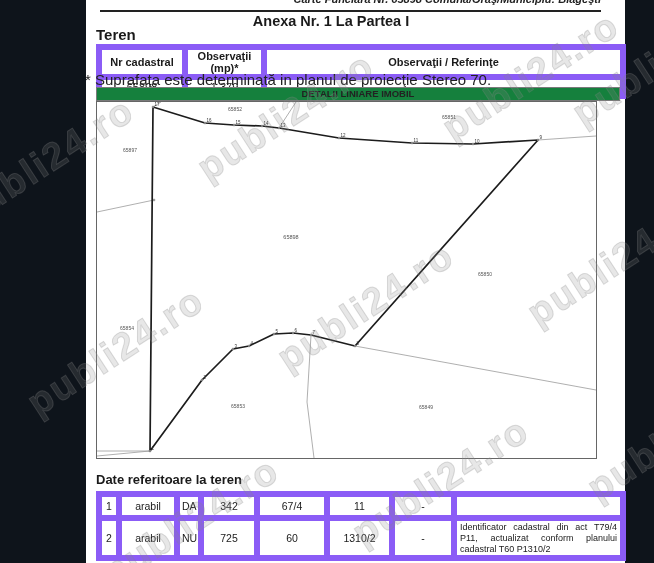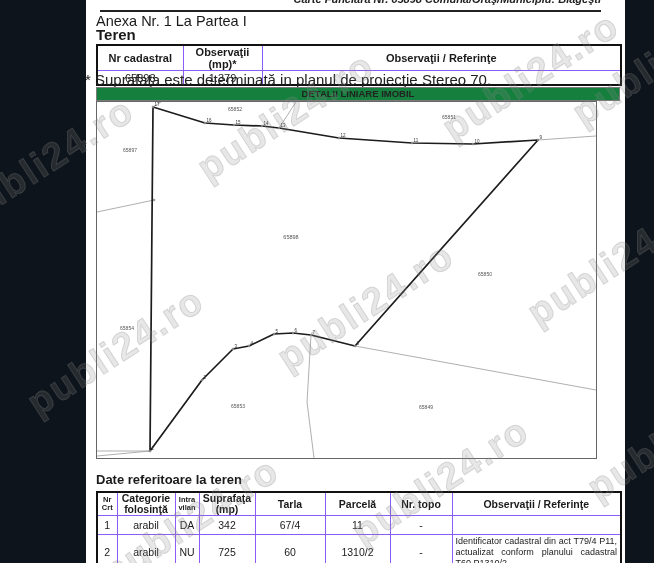--- a/index.html
+++ b/index.html
@@ -6,26 +6,26 @@
   body{width:654px;height:563px;position:relative;overflow:hidden;background:#ffffff;
        font-family:"Liberation Sans",sans-serif;color:#1a1a1a;}
   .band{position:absolute;top:0;height:563px;background:#0e141b;}
   .band.left{left:0;width:86px;}
   .band.right{left:625px;width:29px;}
   .abs{position:absolute;}
   
   .carte-header{top:-8px;left:96px;width:505px;text-align:right;font-size:11px;
                 font-style:italic;font-weight:bold;color:#222;line-height:14px;}
   .header-rule{top:10px;left:100px;width:501px;border-top:2px solid #222;height:0;}
-  .anexa-title{top:13px;left:96px;width:470px;font-size:14.5px;font-weight:normal;}
+  .anexa-title{top:13px;left:96px;width:470px;text-align:center;font-size:14.5px;font-weight:bold;}
   .teren-heading{top:26px;left:96px;font-size:15px;font-weight:bold;}
   
   table{border-collapse:collapse;table-layout:fixed;}
   .doc-table{position:absolute;left:96px;width:524px;border:2px solid #111;}
-  .doc-table th,.doc-table td{border:1px solid #8b5cf6;padding:0 2px;overflow:hidden;}
+  .doc-table th,.doc-table td{border:6px solid #8b5cf6;padding:0 2px;overflow:hidden;}
   .t-teren{top:44px;}
   .t-teren th{font-size:11px;font-weight:bold;height:13px;}
   .t-teren td{font-size:11px;text-align:center;height:13px;}
   .note{top:71px;left:85px;font-size:15px;color:#222;}
   .detalii-bar{top:87px;left:96px;width:522px;height:12px;background:#15803d;border:1px solid #7a7a7a;
                text-align:center;font-size:9.5px;font-weight:bold;line-height:12px;color:#222;}
   .map-box{top:101px;left:96px;width:499px;height:356px;border:1px solid #666;background:#fff;}
   .map-box svg{display:block;width:100%;height:100%;}
   .date-heading{top:472px;left:96px;font-size:13px;font-weight:bold;}
   .t-date{top:491px;}
@@ -139,34 +139,20 @@
     <col style="width:20px">
       <col style="width:58px">
       <col style="width:24px">
       <col style="width:56px">
     <col style="width:70px">
       <col style="width:65px">
       <col style="width:62px">
       <col style="width:169px">
   </colgroup>
   <tbody>
-      <tr>
-    <th class="small">Nr
-Crt</th>
-    <th>Categorie
-folosinţă</th>
-    <th class="small">Intra
-vilan</th>
-    <th>Suprafaţa
-(mp)</th>
-    <th>Tarla</th>
-    <th>Parcelă</th>
-    <th>Nr. topo</th>
-    <th>Observaţii / Referinţe</th>
-  </tr>
   <tr class="r1">
     <td>1</td>
     <td>arabil</td>
     <td>DA</td>
     <td>342</td>
     <td>67/4</td>
     <td>11</td>
     <td>-</td>
     <td class="obs"></td>
   </tr>

